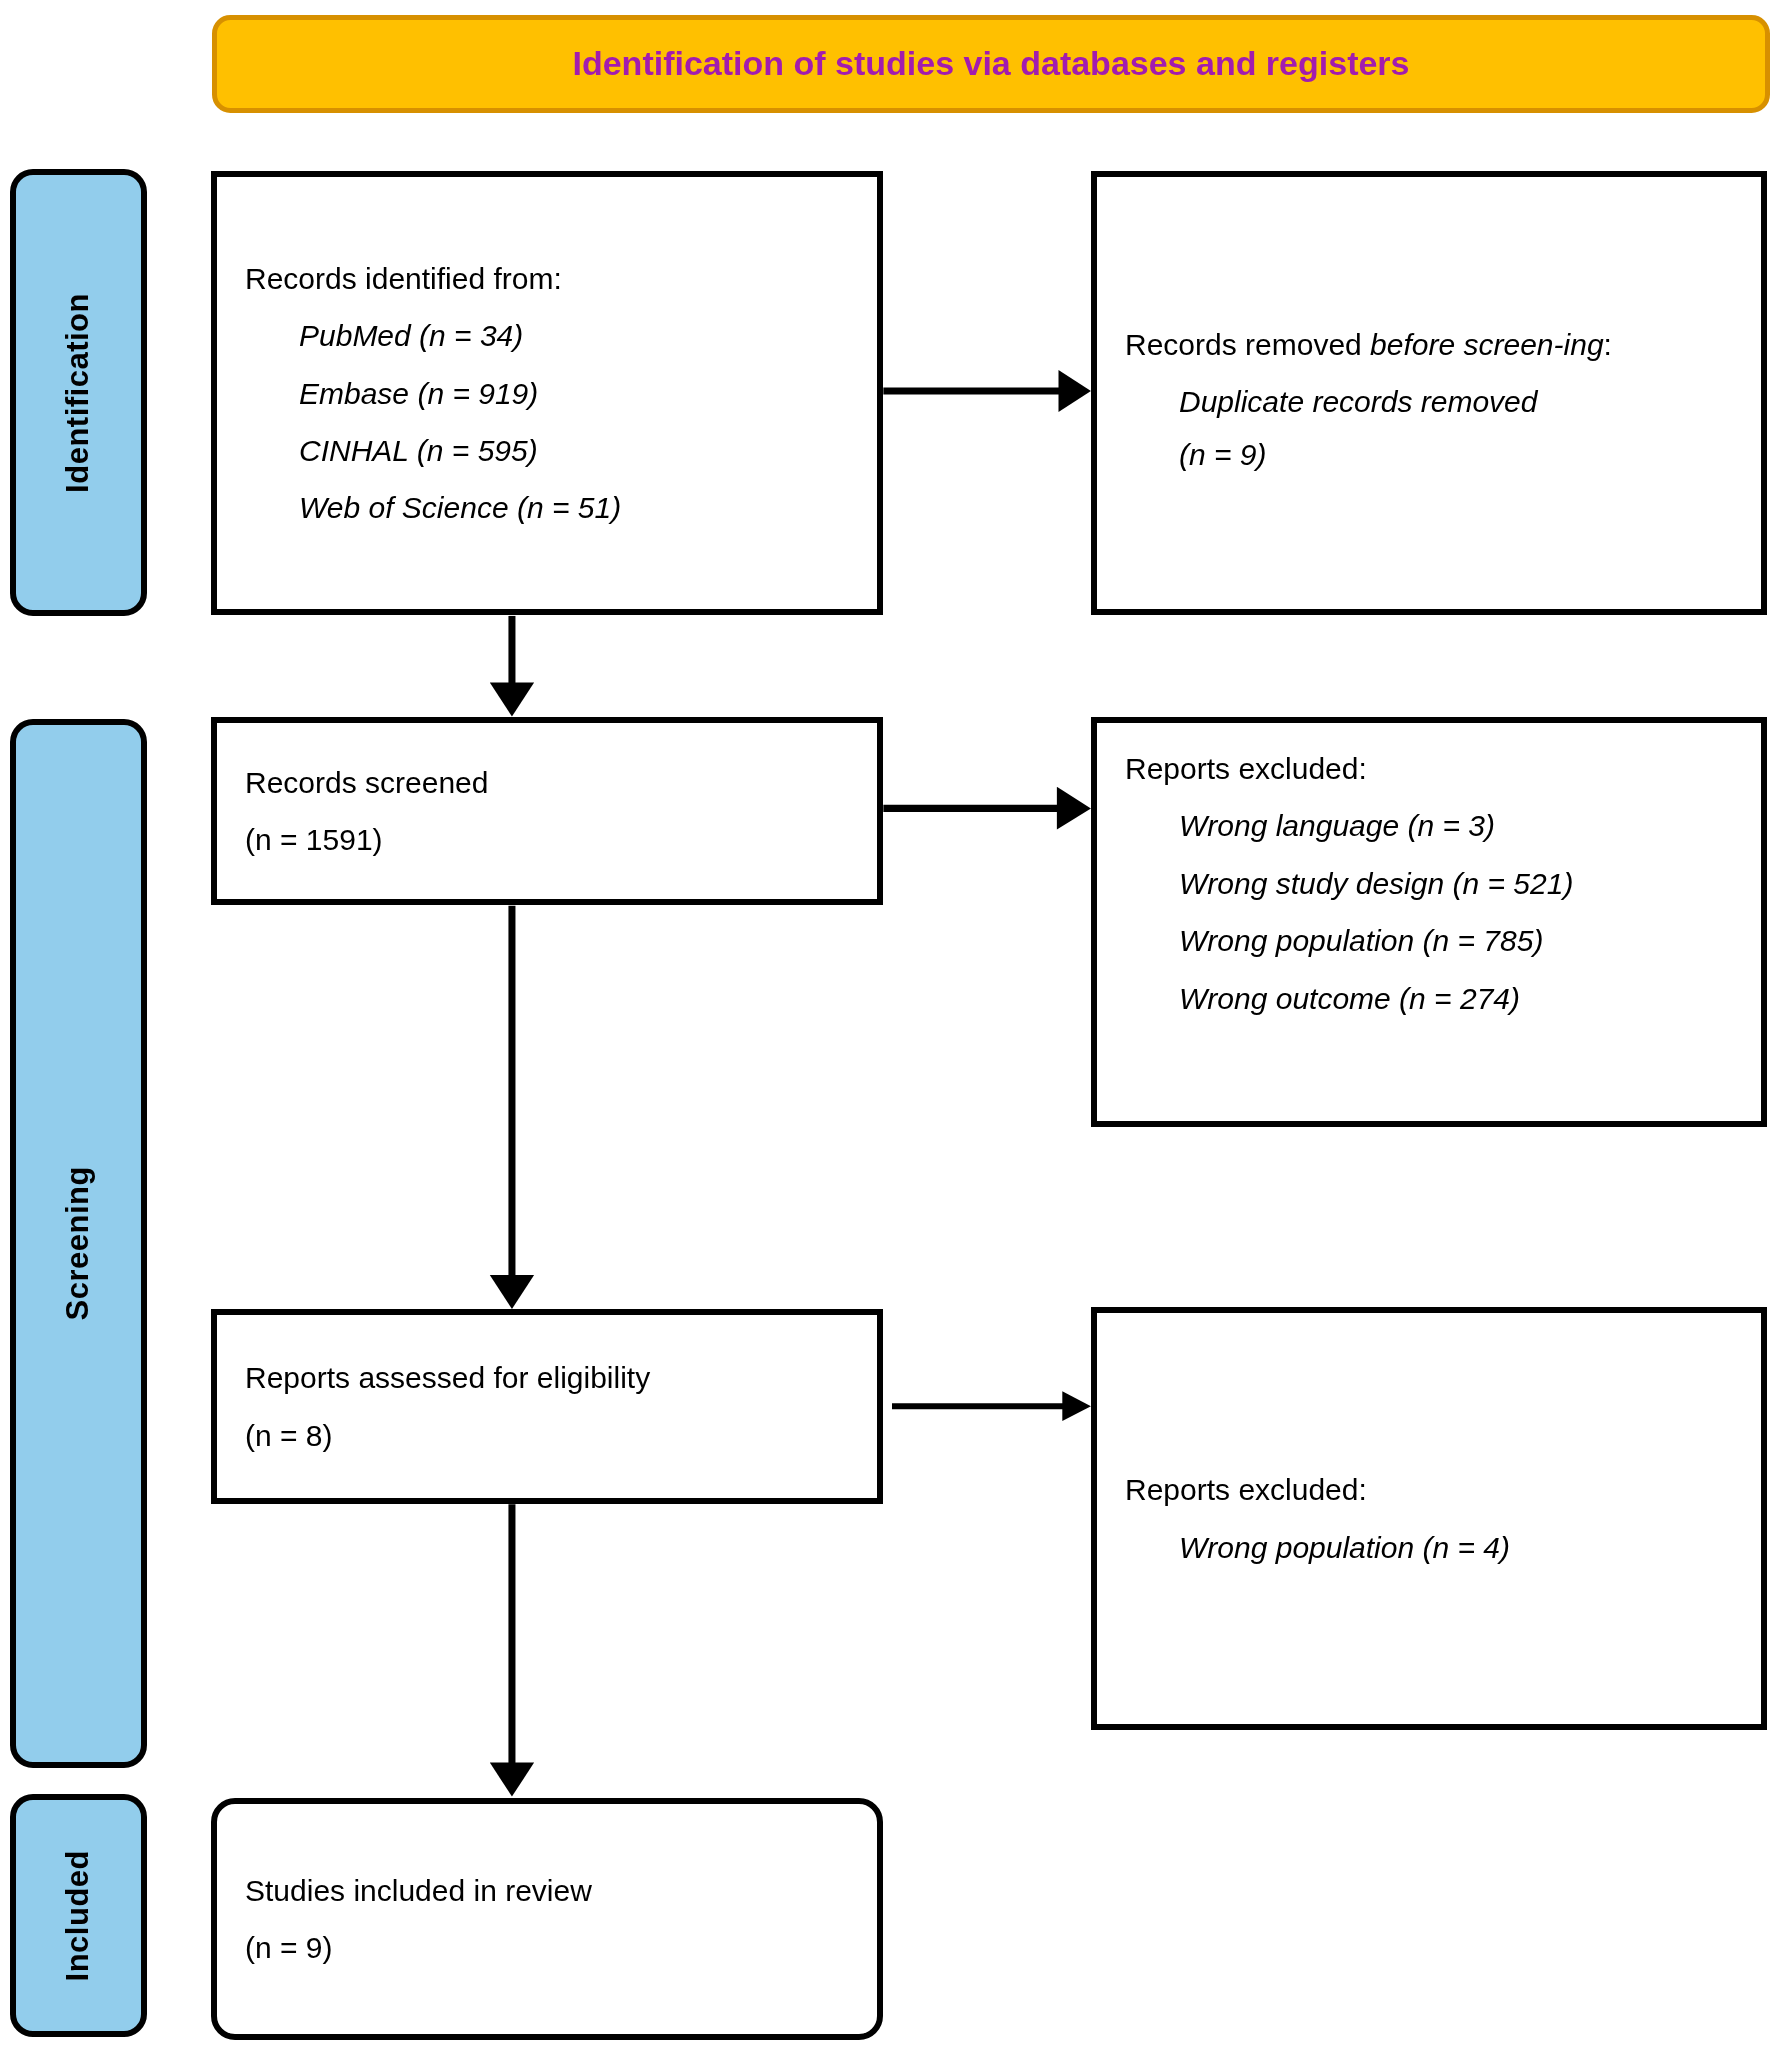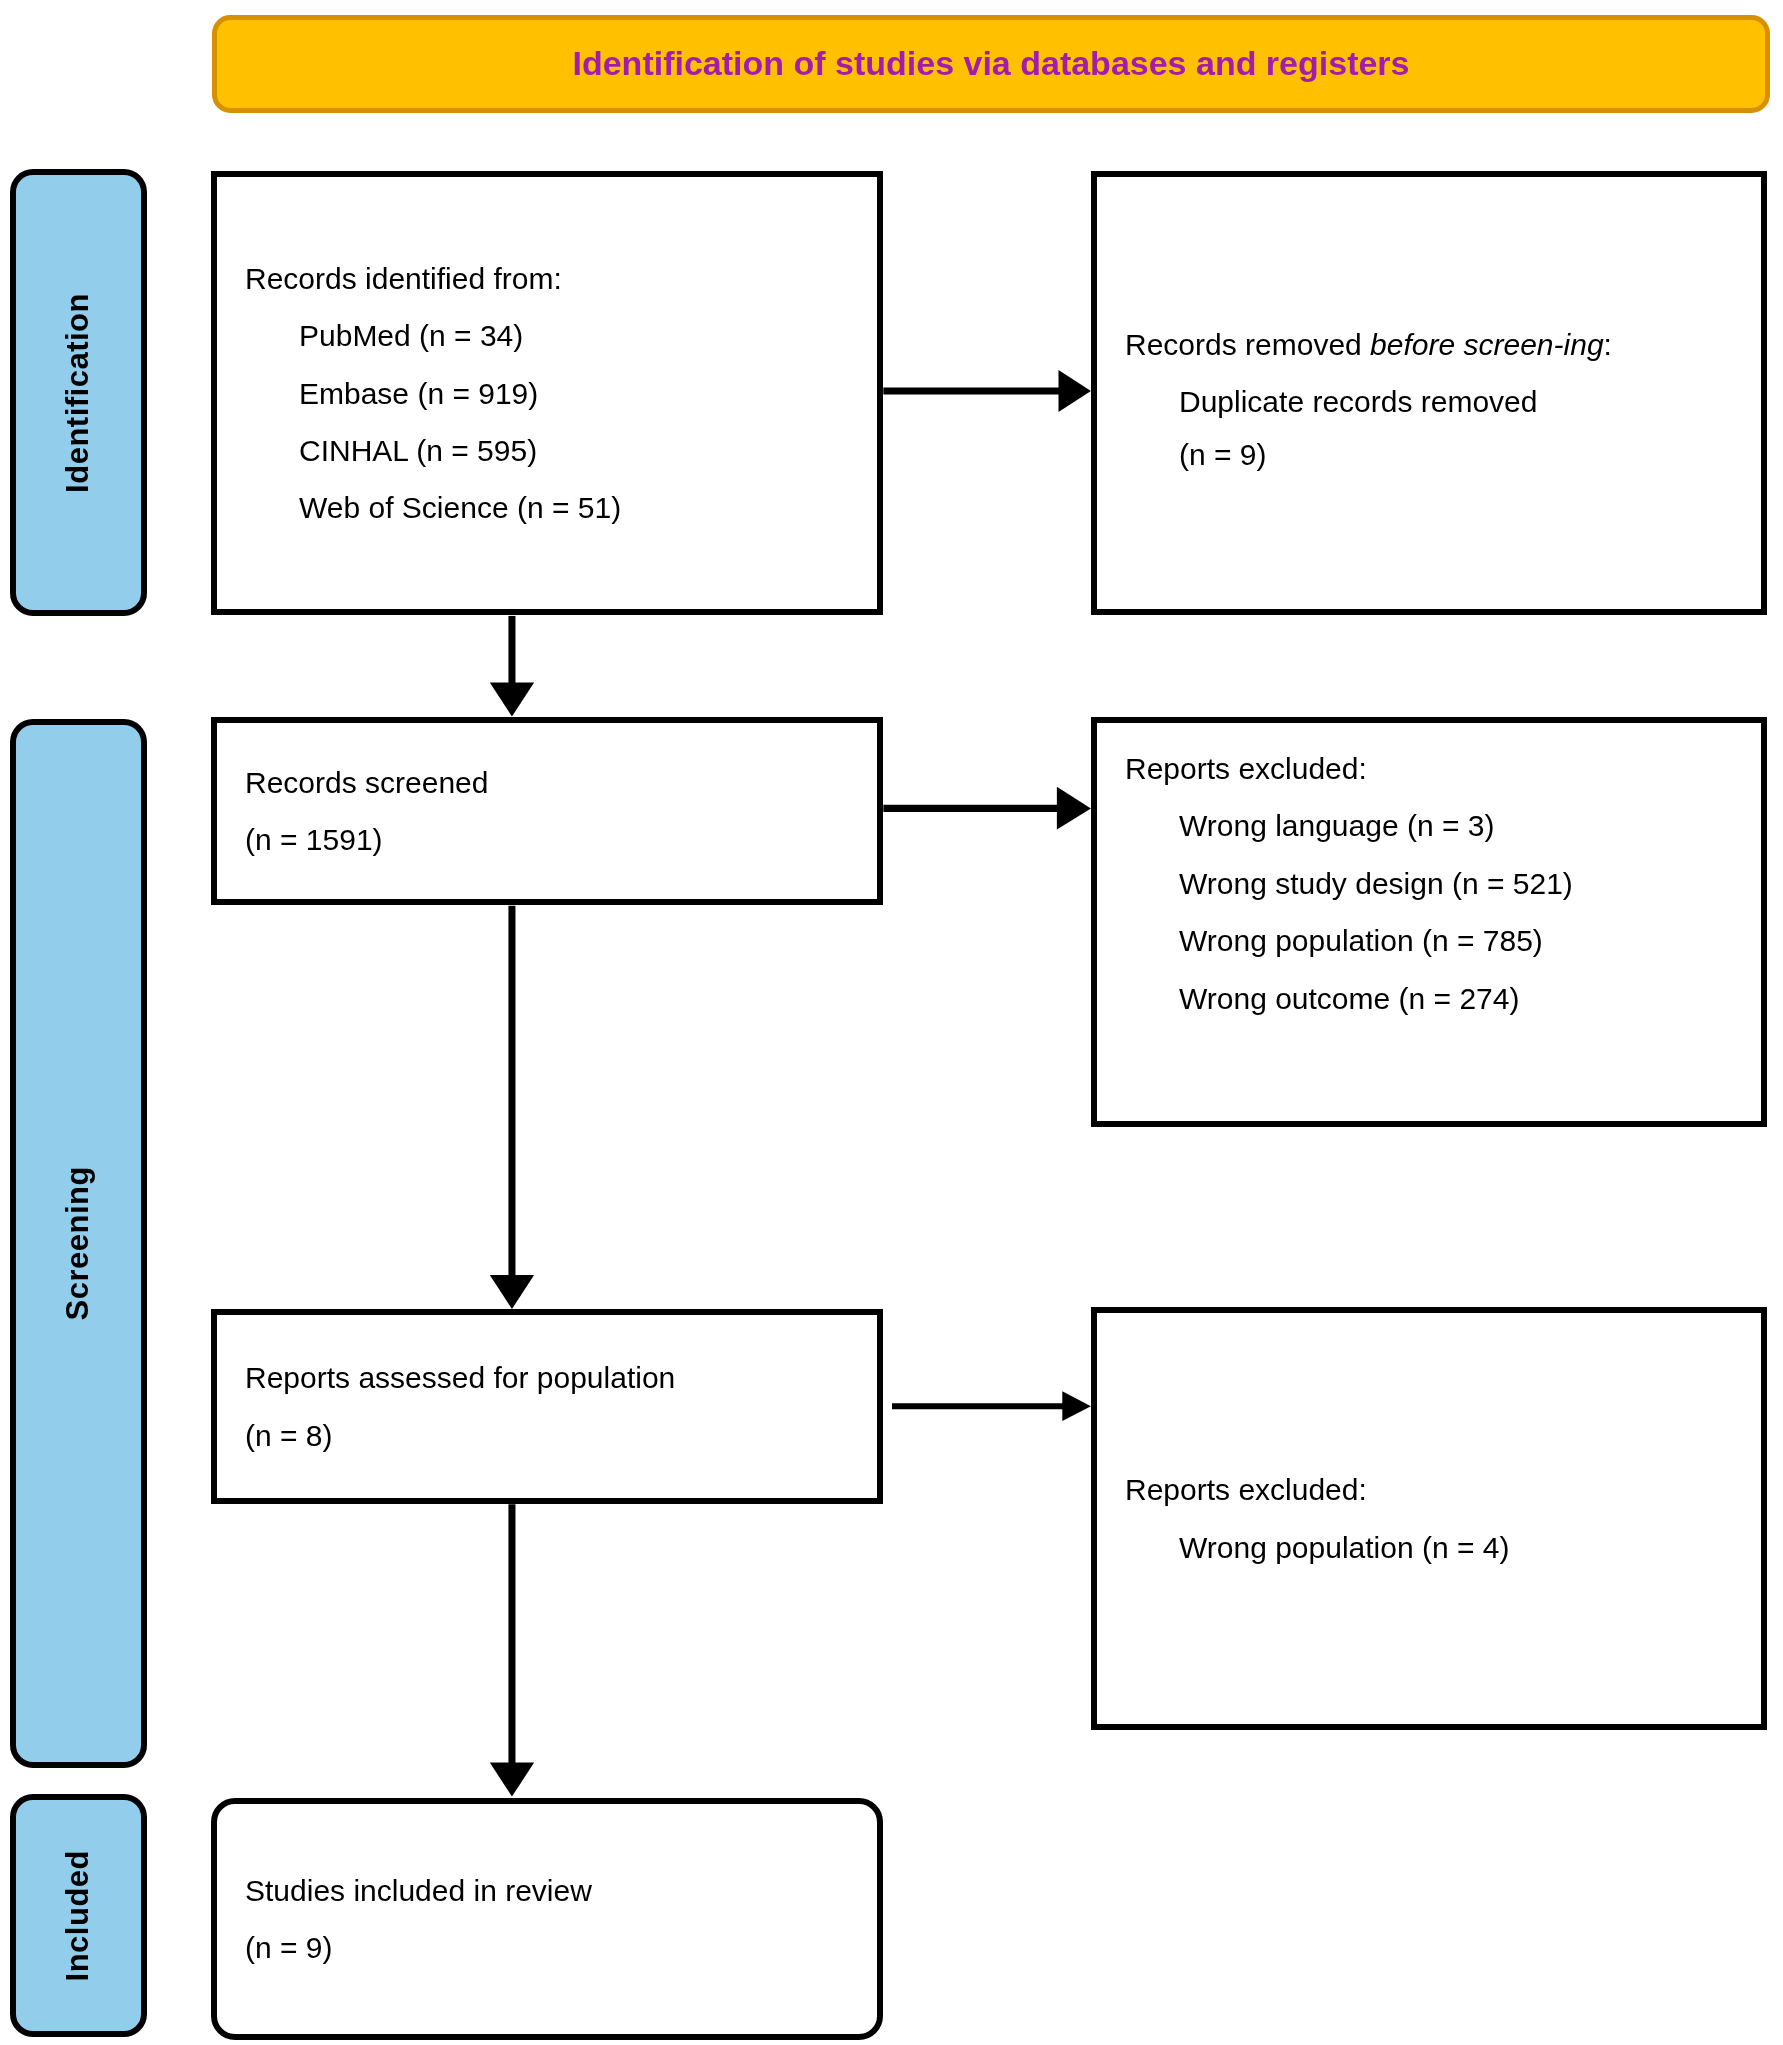--- a/index.html
+++ b/index.html
@@ -80,21 +80,21 @@
     justify-content: center;
   }
   .flow-box.vtop { justify-content: flex-start; }
 
   .bx-line {
     font-size: 30px;
     line-height: 1.30;
     color: #000000;
     white-space: nowrap;
   }
-  .bx-line.indent { padding-left: 54px; }
+  .bx-line.indent { padding-left: 54px; font-style: italic; }
   .bx-line.wrapline {
     white-space: normal;
     text-align: justify;
     text-justify: inter-word;
     margin-top: 13px;
   }
   .bx-line.gap-top { margin-top: 18.4px; }
   .bx-line.gap-sm  { margin-top: 14px; }
   .bx-line i { font-style: italic; }
 
@@ -158,21 +158,21 @@
 
   <div class="flow-box vtop" id="box-excluded-1">
     <div class="bx-line">Reports excluded:</div>
     <div class="bx-line indent gap-top">Wrong language (n = 3)</div>
     <div class="bx-line indent gap-top">Wrong study design (n = 521)</div>
     <div class="bx-line indent gap-top">Wrong population (n = 785)</div>
     <div class="bx-line indent gap-top">Wrong outcome (n = 274)</div>
   </div>
 
   <div class="flow-box" id="box-eligibility">
-    <div class="bx-line">Reports assessed for population</div>
+    <div class="bx-line">Reports assessed for eligibility</div>
     <div class="bx-line gap-top">(n = 8)</div>
   </div>
 
   <div class="flow-box" id="box-excluded-2">
     <div class="bx-line">Reports excluded:</div>
     <div class="bx-line indent gap-top">Wrong population (n = 4)</div>
   </div>
 
   <div class="flow-box" id="box-included">
     <div class="bx-line">Studies included in review</div>

